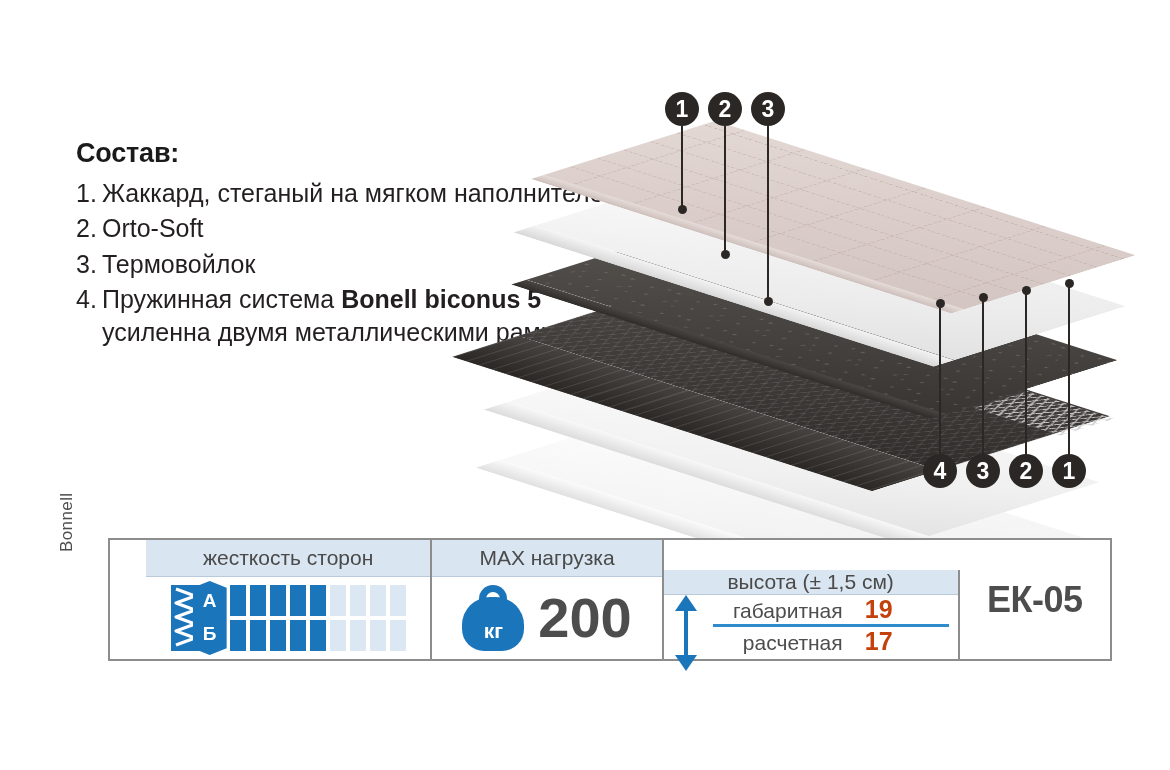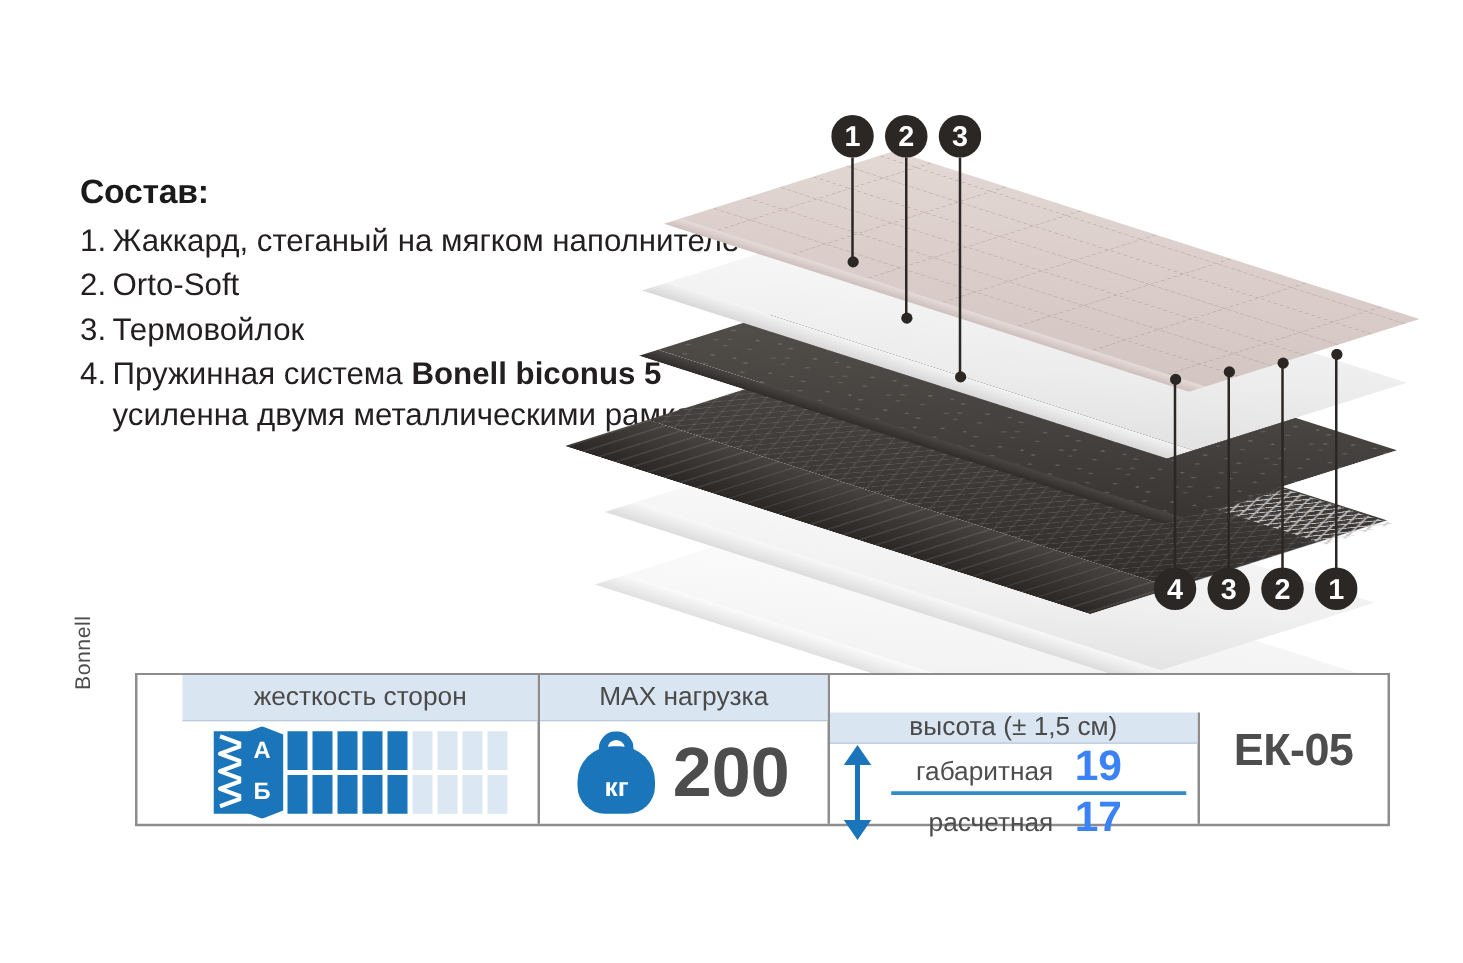--- a/index.html
+++ b/index.html
@@ -7,21 +7,21 @@
     width:1170px;height:770px;
     background:#ffffff;
     font-family:"Liberation Sans","DejaVu Sans",sans-serif;
     color:#231f20;
     overflow:hidden;
     position:relative;
   }
   .page{position:relative;width:1170px;height:770px;}
 
   
-  .compo{position:absolute;left:64px;top:138px;width:575px;}
+  .compo{position:absolute;left:76px;top:138px;width:575px;}
   .compo-title{
     font-size:27px;font-weight:bold;letter-spacing:-0.2px;
     color:#1a1a1a;margin:0 0 8px 0;line-height:1.15;
   }
   .compo-list{list-style:none;margin:0;padding:0;}
   .compo-li{
     display:flex;align-items:flex-start;
     font-size:25px;line-height:1.33;color:#231f20;
     margin-bottom:2px;font-weight:400;
   }
@@ -190,30 +190,30 @@
     border:7px solid #1b75bb;border-bottom:none;
     border-radius:16px 16px 0 0;box-sizing:border-box;
   }
   .kettle .kg{
     position:absolute;left:0;bottom:8px;width:62px;text-align:center;
     color:#fff;font-size:21px;font-weight:bold;letter-spacing:0;
   }
   .loadnum{font-size:56px;font-weight:bold;color:#4d4d4d;line-height:1;}
 
   
-  .height{display:flex;align-items:center;gap:14px;}
+  .height{display:flex;align-items:flex-start;gap:14px;}
   .harrow{width:26px;height:76px;position:relative;}
   .harrow .stem{position:absolute;left:11px;top:14px;width:4px;height:48px;background:#1b75bb;}
   .harrow .up,.harrow .dn{position:absolute;left:2px;width:0;height:0;border-left:11px solid transparent;border-right:11px solid transparent;}
   .harrow .up{top:0;border-bottom:16px solid #1b75bb;}
   .harrow .dn{bottom:0;border-top:16px solid #1b75bb;}
   .hrows{display:flex;flex-direction:column;}
   .hrow{display:flex;align-items:baseline;gap:12px;padding:1px 0;}
   .hrow .lbl{font-size:21px;color:#4d4d4d;width:130px;text-align:right;}
-  .hrow .val{font-size:34px;font-weight:bold;color:#3b82f6;width:48px;text-align:center;line-height:1.05;}
+  .hrow .val{font-size:25px;font-weight:bold;color:#c2410c;width:48px;text-align:center;line-height:1.05;}
   .hdiv{height:3px;background:#2e8ccc;width:236px;}
 
   .art{font-size:36px;font-weight:bold;color:#4d4d4d;letter-spacing:-.5px;}
 </style>
 </head>
 <body>
 
 <div class="page">
 
   <div class="compo">

